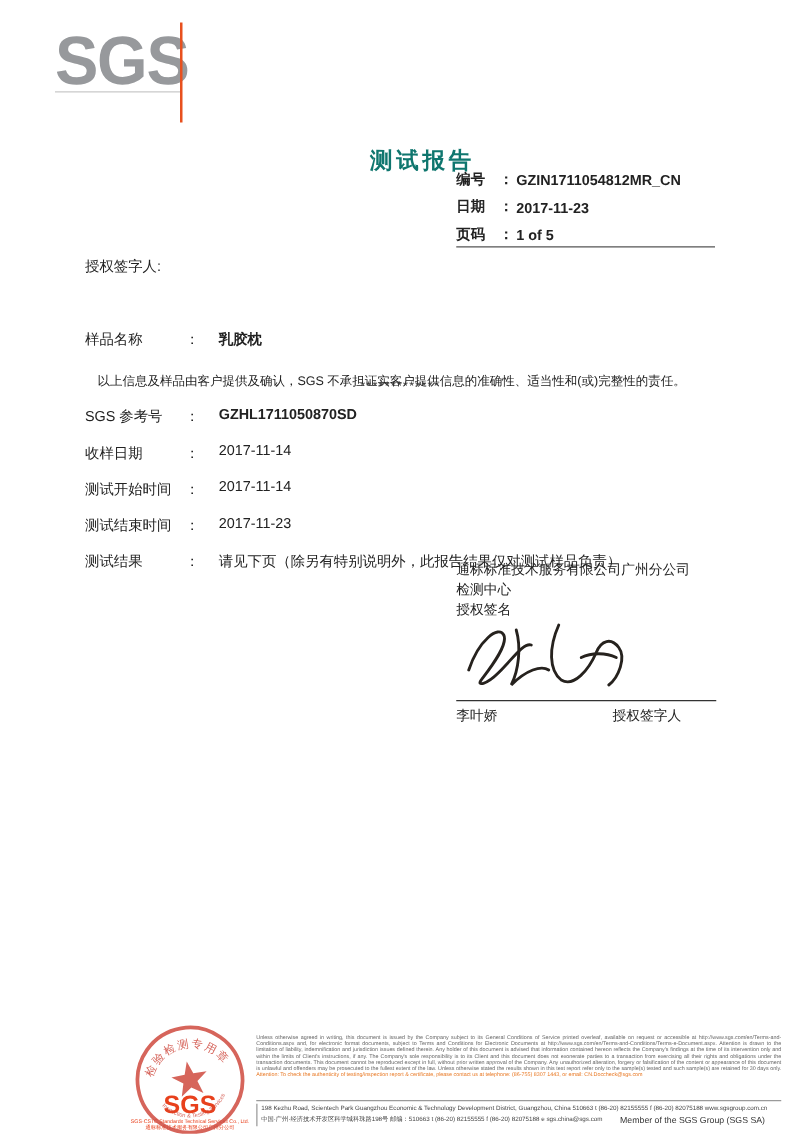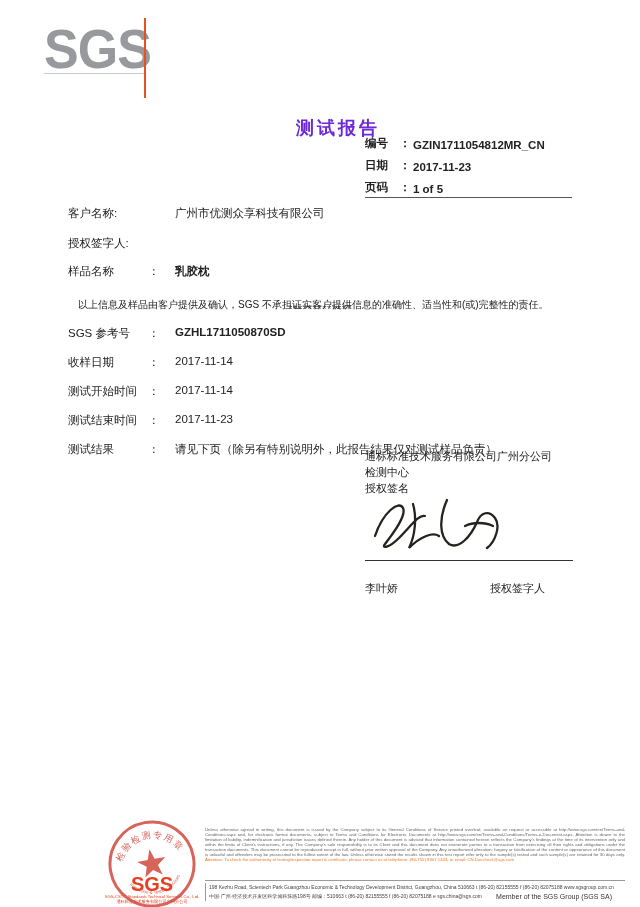--- a/index.html
+++ b/index.html
@@ -13,21 +13,21 @@
   .sgs-logo{left:44px;top:22px;width:100px;height:74px;}
   .sgs-logo .sgs-text{
     font-size:52px;font-weight:bold;color:#97999c;line-height:1;
     letter-spacing:-1px;transform:scaleY(1.05);transform-origin:top left;
   }
   .logo-hline{left:44px;top:73px;width:100px;height:1px;background:#c9c9c9;}
   .logo-vline{left:144px;top:18px;width:2px;height:80px;background:#e8501e;}
 
   
   .report-title{left:0;right:0;top:104px;text-align:center;
-    font-size:18px;font-weight:bold;letter-spacing:3px;color:#6d28d9;padding-left:36px;}
+    font-size:18px;font-weight:bold;letter-spacing:3px;color:#0f766e;padding-left:36px;}
 
   
   .meta{left:365px;top:136px;width:212px;font-size:11.5px;font-weight:bold;}
   .meta-row{display:flex;margin-bottom:7px;align-items:flex-end;}
   .meta-row .lab{width:32px;}
   .meta-row .sep{width:16px;text-align:center;}
   .meta-underline{left:365px;top:197px;width:207px;height:1px;background:#555;}
 
   
   .client{left:68px;top:206px;width:540px;font-size:11.5px;}
@@ -49,21 +49,21 @@
   .drow .lab{width:80px;}
   .drow .sep{width:27px;}
   .drow.ref .val{font-weight:bold;}
 
   
   .sig{left:365px;top:448px;width:208px;font-size:11px;}
   .sig .line{line-height:16px;}
   .sig-script{height:62px;position:relative;}
   .sig-script svg{position:absolute;left:4px;top:-2px;}
   .sig-rule{border-top:1px solid #333;margin-top:2px;}
-  .sig-names{display:flex;margin-top:20px;}
+  .sig-names{display:flex;margin-top:4px;}
   .sig-names .name{flex:0 0 auto;}
   .sig-names .title{margin-left:auto;margin-right:28px;text-align:right;}
 
   
   .stamp{left:104px;top:816px;width:96px;height:96px;z-index:2;opacity:.85;}
   .stamp svg{transform:rotate(-10deg);}
   .footer-logo{left:94px;top:874px;width:116px;text-align:center;z-index:1;}
   .footer-logo .big{font-size:20px;font-weight:bold;color:#e8401c;line-height:1;}
   .footer-logo .sub{font-size:4.2px;color:#e8401c;line-height:1.3;}
 
@@ -101,24 +101,20 @@
   </div>
   <div class="meta-row">
     <span class="lab">页码</span>
     <span class="sep">：</span>
     <span class="val">1 of 5</span>
   </div>
 </div>
 <div class="abs meta-underline"></div>
 
 <div class="abs client">
-  <div class="crow">
-    <span class="lab">客户名称:</span>
-    <span class="val">广州市优测众享科技有限公司</span>
-  </div>
   <div class="crow">
     <span class="lab">授权签字人:</span>
   </div>
 </div>
 
 <div class="abs sample">
   <span class="lab">样品名称</span>
   <span class="sep">：</span>
   <span class="val">乳胶枕</span>
 </div>

